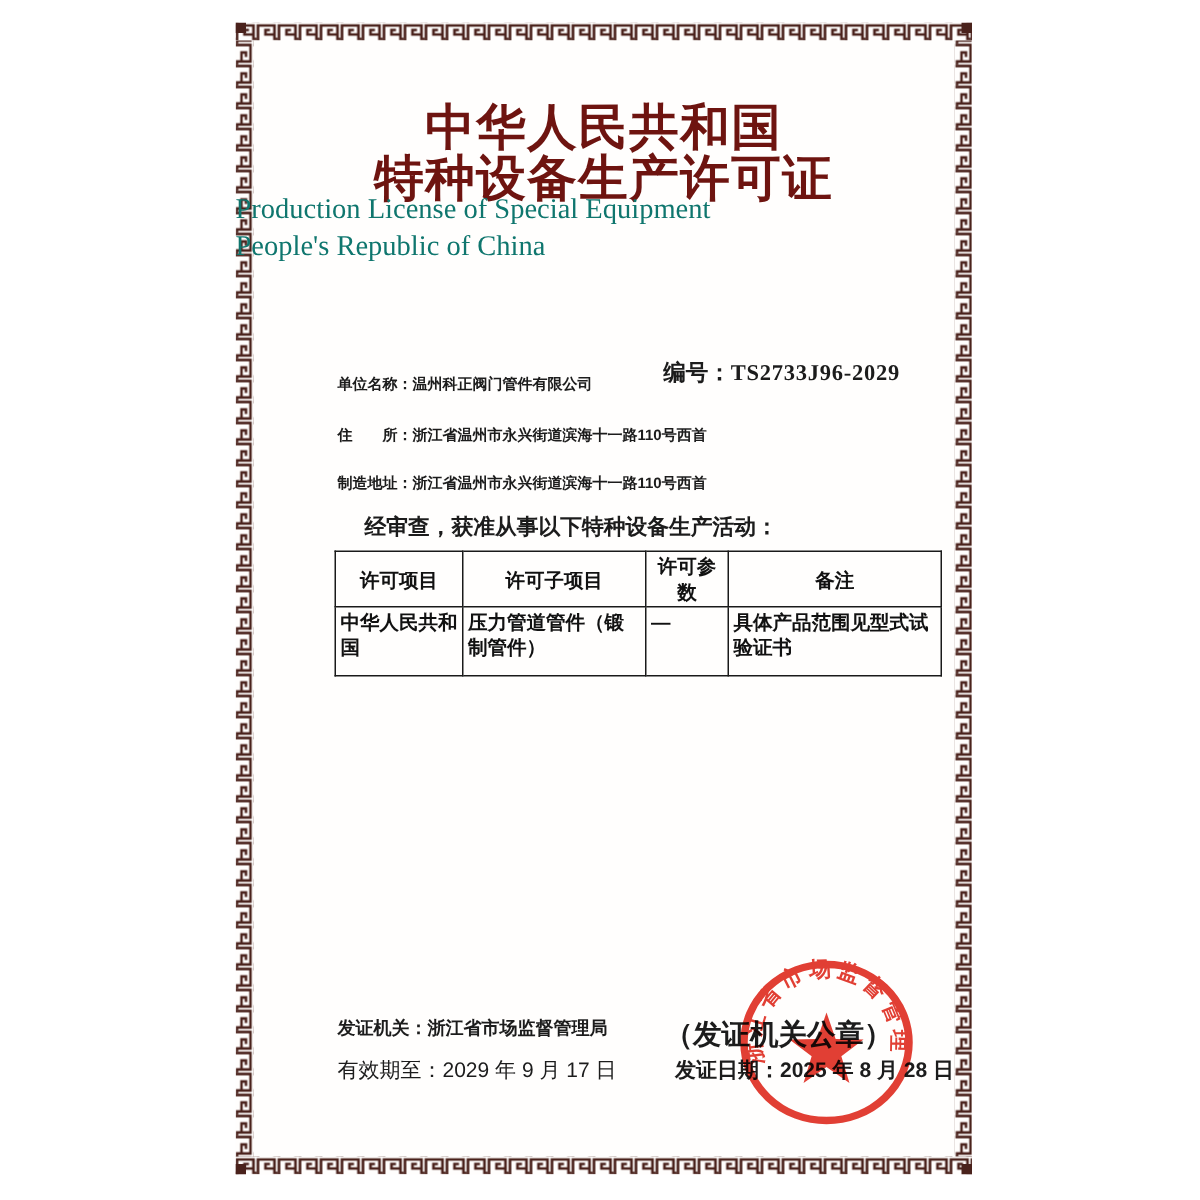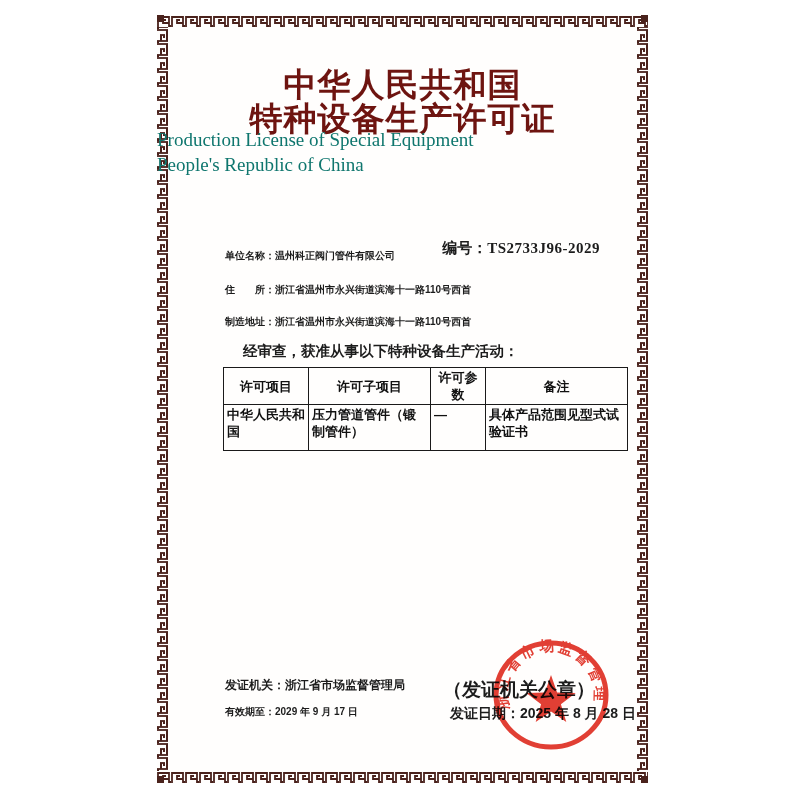--- a/index.html
+++ b/index.html
@@ -23,21 +23,21 @@
   .f2{top:268px;}
   .f3{top:300px;}
   .approval{left:86px;top:327px;font-weight:bold;font-size:14.5px;}
   .permit-table{position:absolute;left:66px;top:352px;width:404px;border-collapse:collapse;
                 table-layout:fixed;font-size:13px;font-weight:bold;color:#111;}
   .permit-table th,.permit-table td{border:1.6px solid #1a1a1a;padding:1px 3px;line-height:17px;}
   .permit-table th{height:23px;text-align:center;font-weight:bold;}
   .permit-table td{height:43px;vertical-align:top;text-align:left;}
   .issuer-line{left:68px;top:662px;font-weight:bold;font-size:12px;}
   .seal-note{left:286px;top:662px;font-weight:bold;font-size:19px;}
-  .valid-line{left:68px;top:690px;font-weight:bold;font-size:10px;}
+  .valid-line{left:68px;top:690px;font-weight:normal;font-size:14px;}
   .issue-line{left:293px;top:690px;font-weight:bold;font-size:14px;}
   .seal-svg{position:absolute;left:332px;top:623px;mix-blend-mode:multiply;opacity:.92;}
   .seal-stroke{stroke:#df2e22;}
   .seal-text{fill:#df2e22;font-weight:bold;font-size:14.5px;letter-spacing:3.5px;}
   .seal-star{fill:#df2e22;}
 </style>
 </head>
 <body>
 
 <div class="page">

